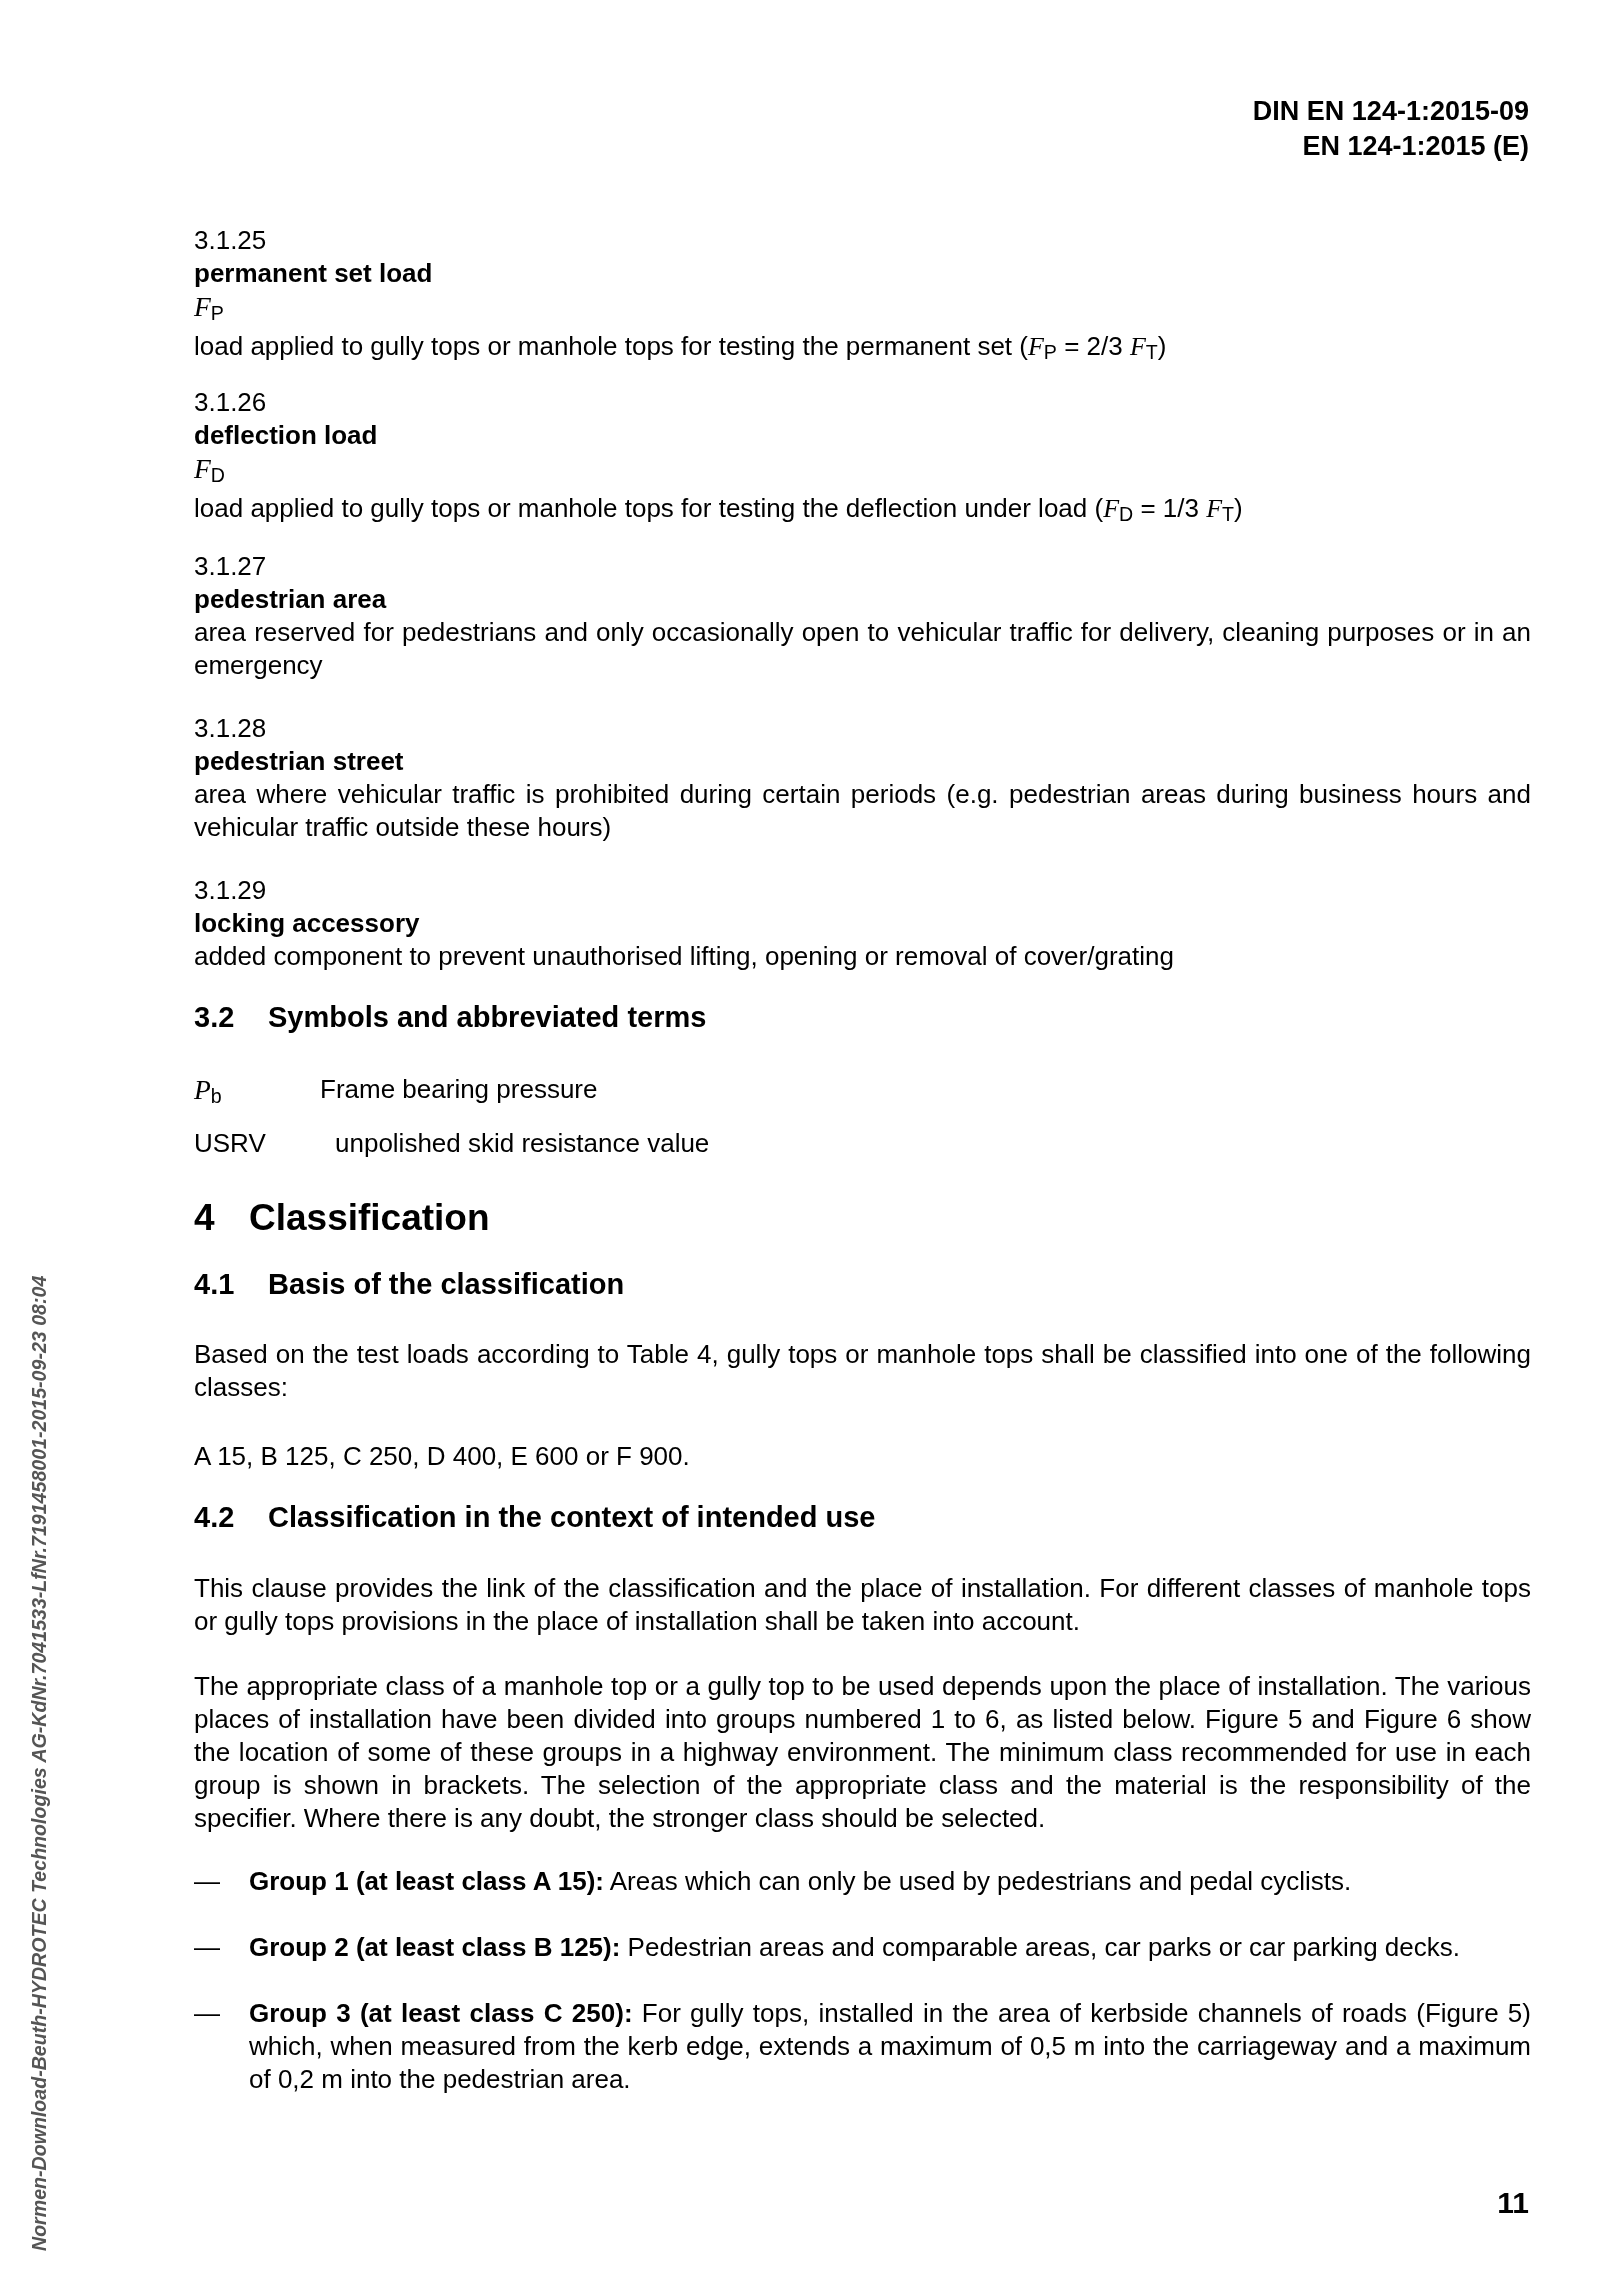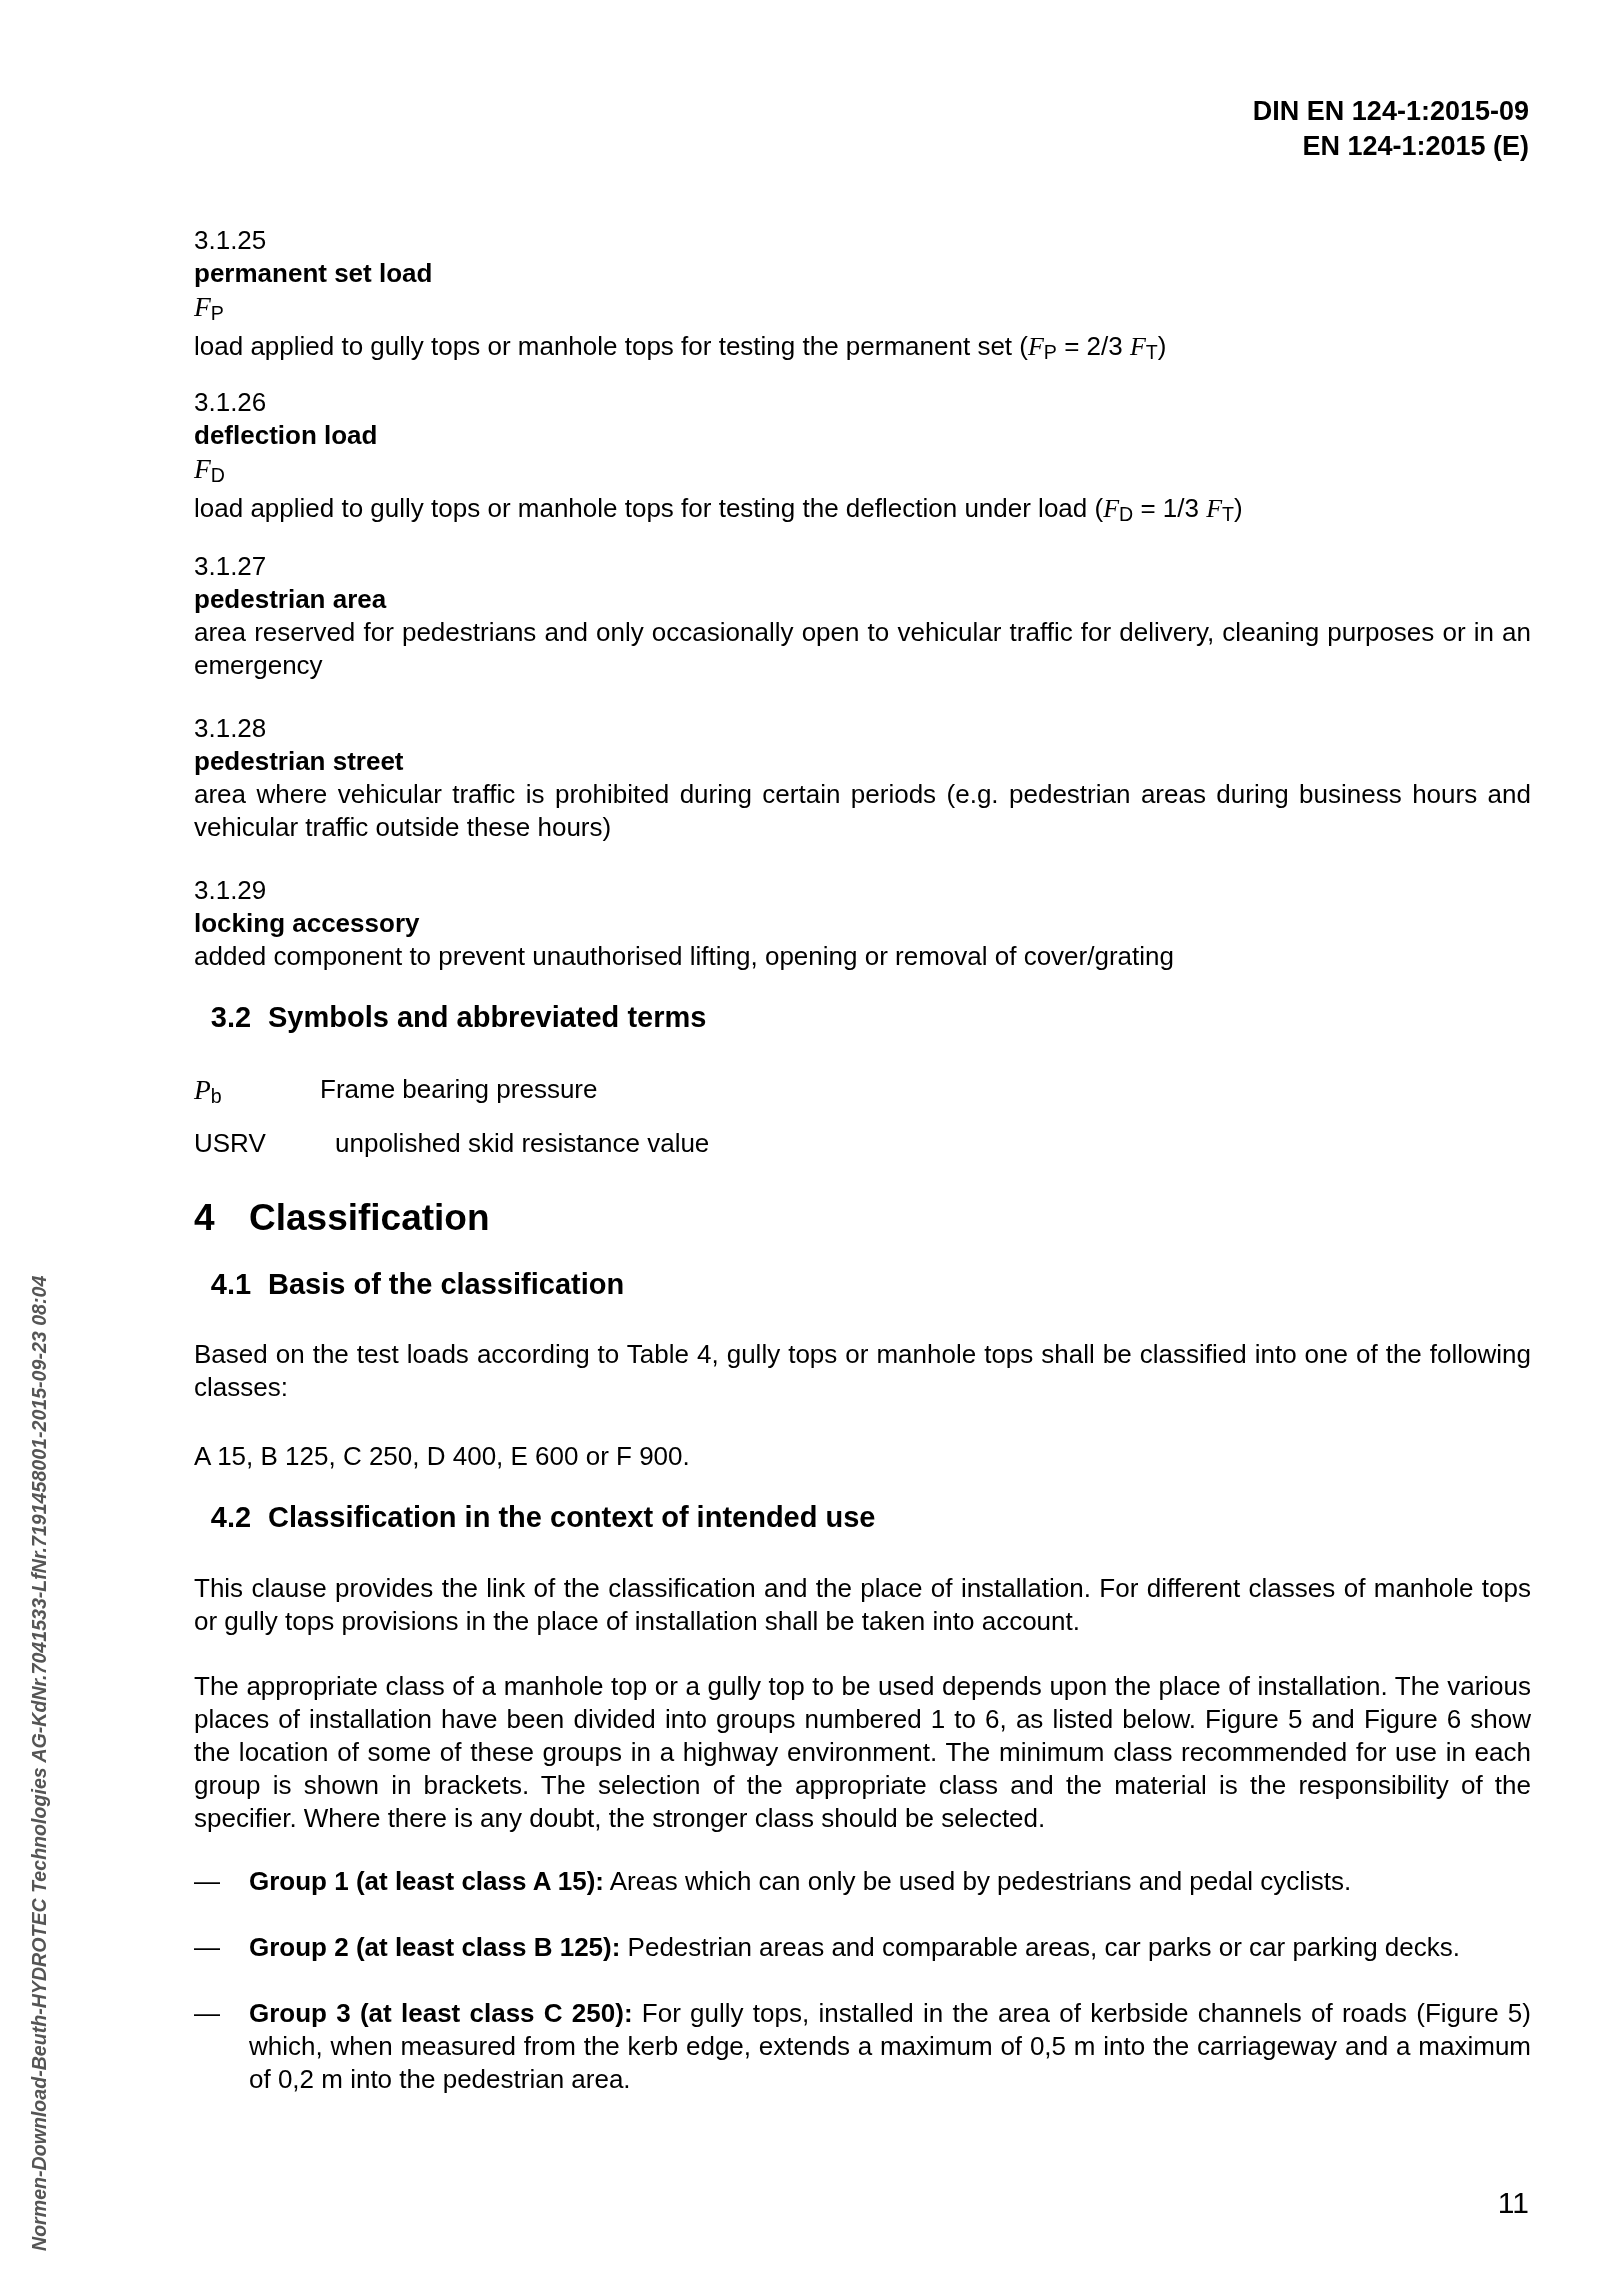--- a/index.html
+++ b/index.html
@@ -11,30 +11,30 @@
   .num { font-weight: normal; font-size: 26px; line-height: 33px; }
   .term { font-weight: bold; font-size: 26px; line-height: 33px; }
   .sym { font-family: "Liberation Serif", serif; font-style: italic; font-size: 27.5px; line-height: 33px; }
   .sym sub, .math sub { font-family: "Liberation Sans", sans-serif; font-style: normal; font-size: 19.6px; vertical-align: -3.9px; }
   .math { font-family: "Liberation Serif", serif; font-style: italic; }
   .p { font-size: 26px; line-height: 33px; text-align: justify; }
   .h1 { font-weight: bold; font-size: 37px; line-height: 37px; }
   .h2 { font-weight: bold; font-size: 29px; line-height: 35px; }
   .h1 .n, .h2 .n { display: inline-block; }
   .h1 .n { width: 55px; }
-  .h2 .n { width: 74px; text-align: center; }
+  .h2 .n { width: 74px; }
   .symrow { display: flex; font-size: 26px; line-height: 33px; }
   .symrow .k { width: 126px; }
   .bullet { display: flex; font-size: 26px; line-height: 33px; }
   .bullet .dash { width: 55px; flex: none; }
   .bullet .txt { flex: 1; text-align: justify; }
   .bullet b { font-weight: bold; }
   .side { left: 27.5px; top: 2251px; transform-origin: 0 0; transform: rotate(-90deg);
           font-weight: bold; font-style: italic; font-size: 19.6px; color: #555; white-space: nowrap; }
-  .pageno { right: 94px; top: 2186px; font-weight: normal; font-size: 30px; }
+  .pageno { right: 94px; top: 2186px; font-weight: bold; font-size: 30px; }
 </style>
 </head>
 <body>
 
 <div class="abs hdr">
   <div>DIN EN 124-1:2015-09</div>
   <div>EN 124-1:2015 (E)</div>
 </div>
 
 <div class="abs content" style="top:224px;">

